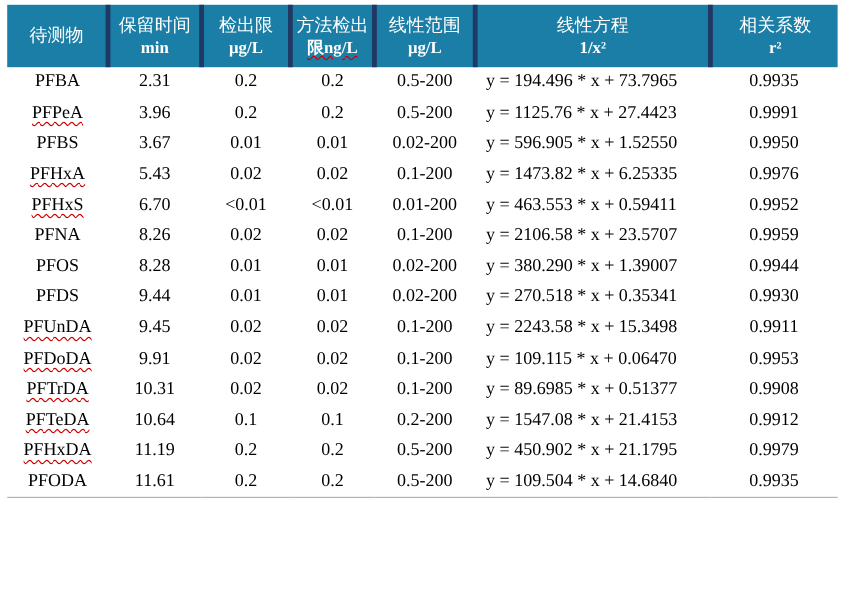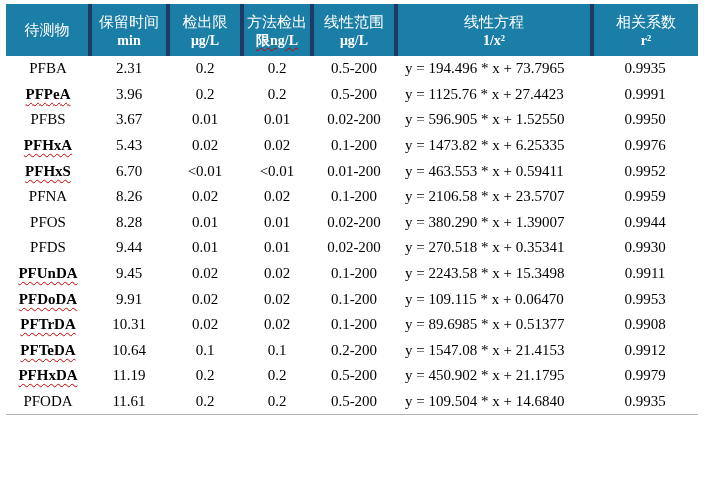--- a/index.html
+++ b/index.html
@@ -51,21 +51,20 @@
     color: #000000;
     white-space: nowrap;
   }
   tbody td.eq { text-align: left; padding-left: 9px; font-family: Liberation Serif, serif; }
   .squiggle {
     text-decoration-line: underline;
     text-decoration-style: wavy;
     text-decoration-color: #cc0000;
     text-decoration-thickness: 1px;
     text-underline-offset: 3px;
-    font-weight: bold;
   }
   th .l2.squiggle { text-underline-offset: 2px; }
 </style>
 </head>
 <body>
 
 <div class="page">
   <table class="cal-table">
     <colgroup>
       <col style="width:84px">

